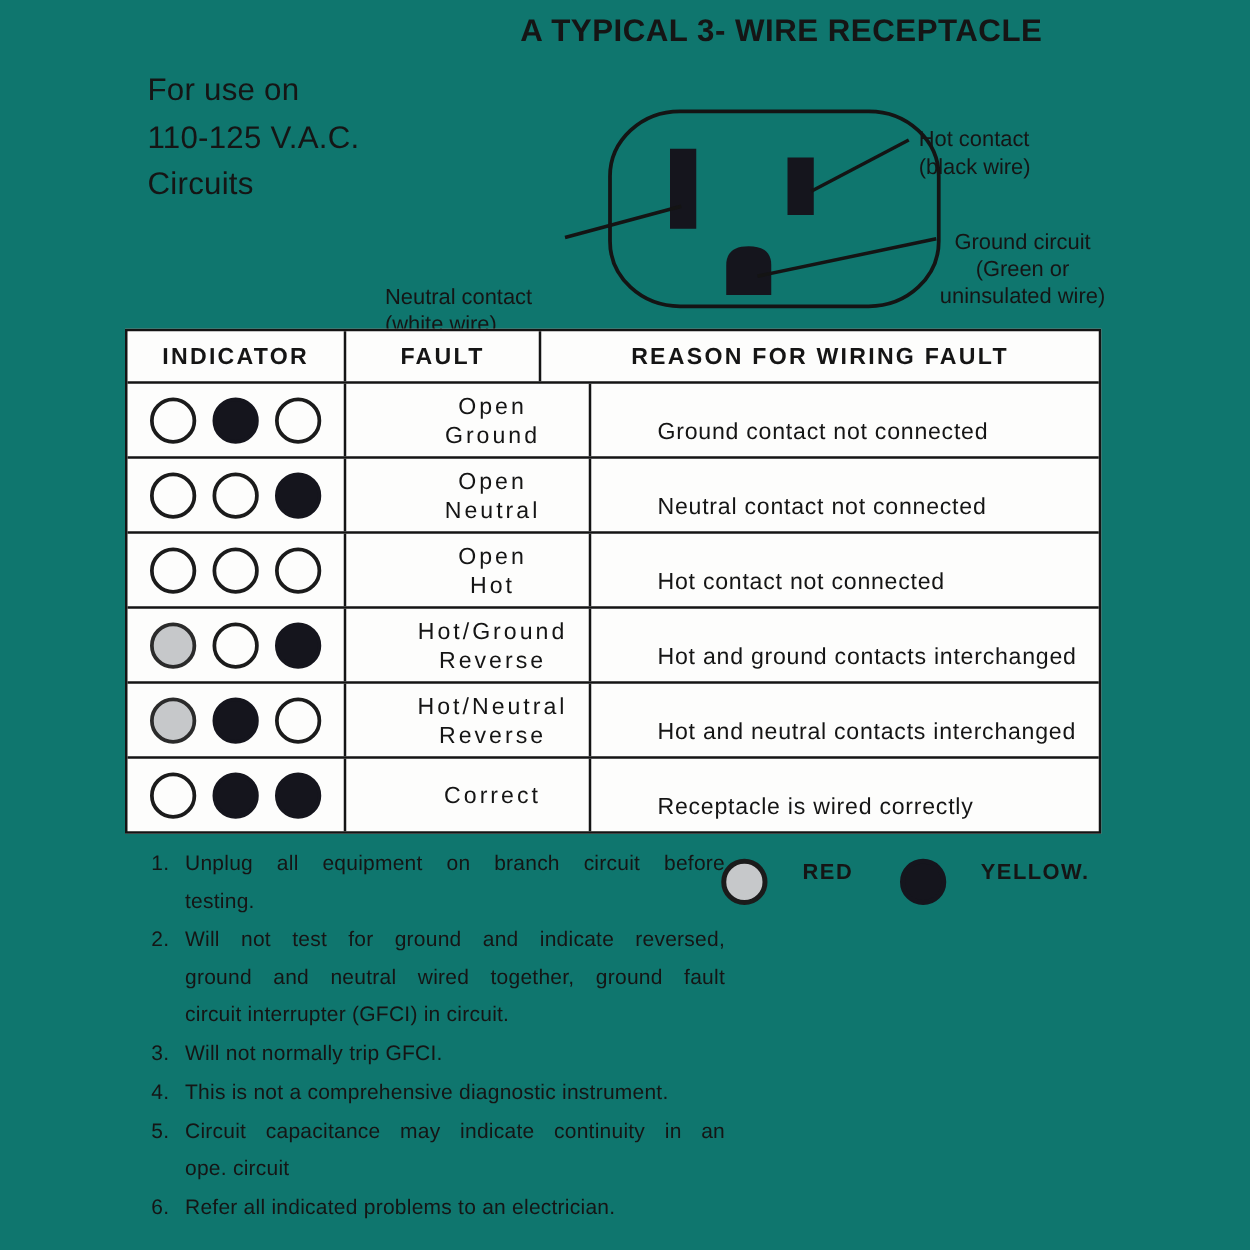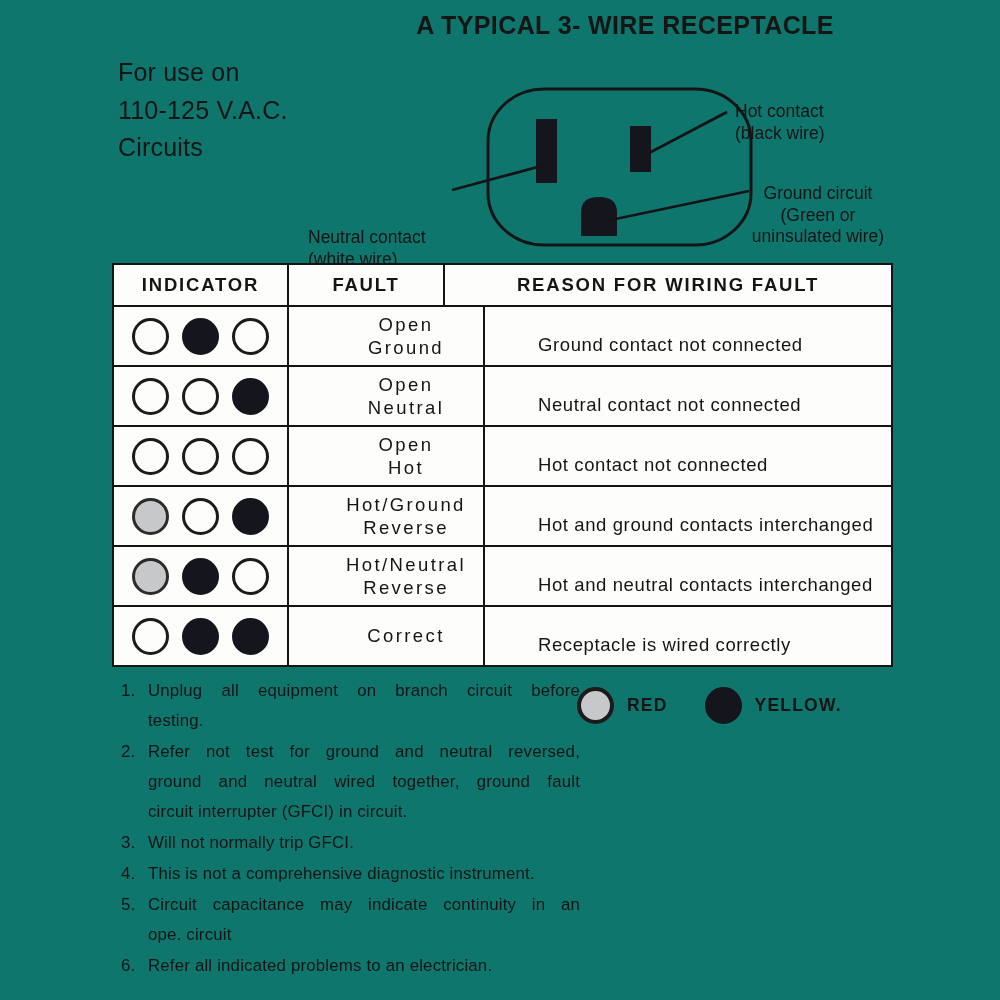--- a/index.html
+++ b/index.html
@@ -17,40 +17,40 @@
     letter-spacing:0.2px;
   }
   
   .diagram-svg{position:absolute;left:0;top:0;}
   .lbl{position:absolute;font-size:17.5px;line-height:21.5px;}
   .lbl-neutral{left:308px;top:179px;width:146px;text-align:left;margin-top:48px;}
   .lbl-hot{left:735px;top:101px;text-align:left;}
   .lbl-ground{left:742px;top:183px;width:152px;text-align:center;}
   
   .ftable{
-    position:absolute;left:112px;top:263px;width:781px;
+    position:absolute;left:100px;top:263px;width:781px;
     border:2.6px solid #141414;box-sizing:border-box;background:#fdfdfc;
   }
   .trow{display:grid;grid-template-columns:175px 156px 1fr;border-bottom:2.6px solid #141414;}
   .trow:last-child{border-bottom:none;}
   .trow.head{height:40px;}
   .trow.body{height:58px;gap:40px;}
   .cell{display:flex;align-items:center;justify-content:center;border-right:2.6px solid #141414;box-sizing:border-box;}
   .cell:last-child{border-right:none;}
   .hcell{font-weight:700;font-size:18.5px;letter-spacing:1.8px;white-space:nowrap;}
   .ind{gap:13px;}
   .lamp{width:37px;height:37px;border-radius:50%;box-sizing:border-box;}
   .lamp.off{background:#fdfdfc;border:3.6px solid #1b1b1b;}
   .lamp.on{background:#15151d;border:3.6px solid #15151d;}
   .lamp.red{background:#c6c8ca;border:3.6px solid #2b2b2b;}
   .fault{flex-direction:column;font-size:18.5px;letter-spacing:2.4px;line-height:23.5px;text-align:center;}
   .reason{justify-content:flex-start;align-items:flex-end;padding:0 4px 9px 13px;font-size:18.5px;letter-spacing:0.6px;border-radius:13px;}
   
   .legend{position:absolute;left:577px;top:687px;display:flex;align-items:center;gap:37px;}
-  .legend-item{display:flex;align-items:center;gap:13px;}
+  .legend-item{display:flex;align-items:flex-start;gap:28px;}
   .legend-swatch{width:37px;height:37px;border-radius:50%;box-sizing:border-box;}
   .legend-swatch.red{background:#c6c8ca;border:4px solid #1b1b1b;}
   .legend-swatch.yellow{background:#15151d;border:4px solid #15151d;}
   .legend-label{font-weight:700;font-size:17.5px;letter-spacing:1.2px;}
   
   .notes{position:absolute;left:121px;top:676px;width:459px;font-size:16.8px;line-height:30px;letter-spacing:0.2px;}
   .note{display:flex;margin-bottom:1px;}
   .note-num{flex:none;width:27px;}
   .note-body{flex:1;}
   .note-body .ln{text-align:left;}
@@ -201,21 +201,21 @@
       <div class="note">
         <span class="note-num">1.</span>
         <div class="note-body">
           <div class="ln j">Unplug all equipment on branch circuit before</div>
           <div class="ln">testing.</div>
         </div>
       </div>
       <div class="note">
         <span class="note-num">2.</span>
         <div class="note-body">
-          <div class="ln j">Refer not test for ground and neutral reversed,</div>
+          <div class="ln j">Will not test for ground and indicate reversed,</div>
           <div class="ln j">ground and neutral wired together, ground fault</div>
           <div class="ln">circuit interrupter (GFCI) in circuit.</div>
         </div>
       </div>
       <div class="note">
         <span class="note-num">3.</span>
         <div class="note-body">
           <div class="ln">Will not normally trip GFCI.</div>
         </div>
       </div>

